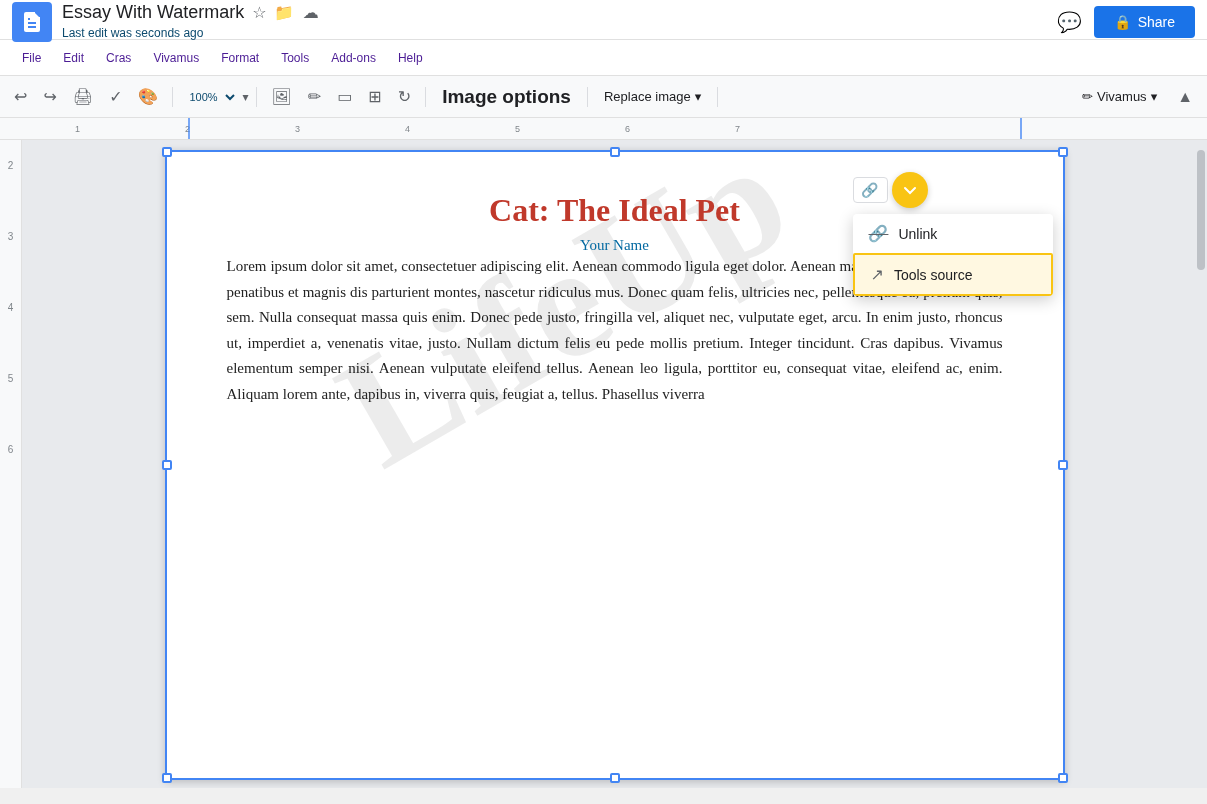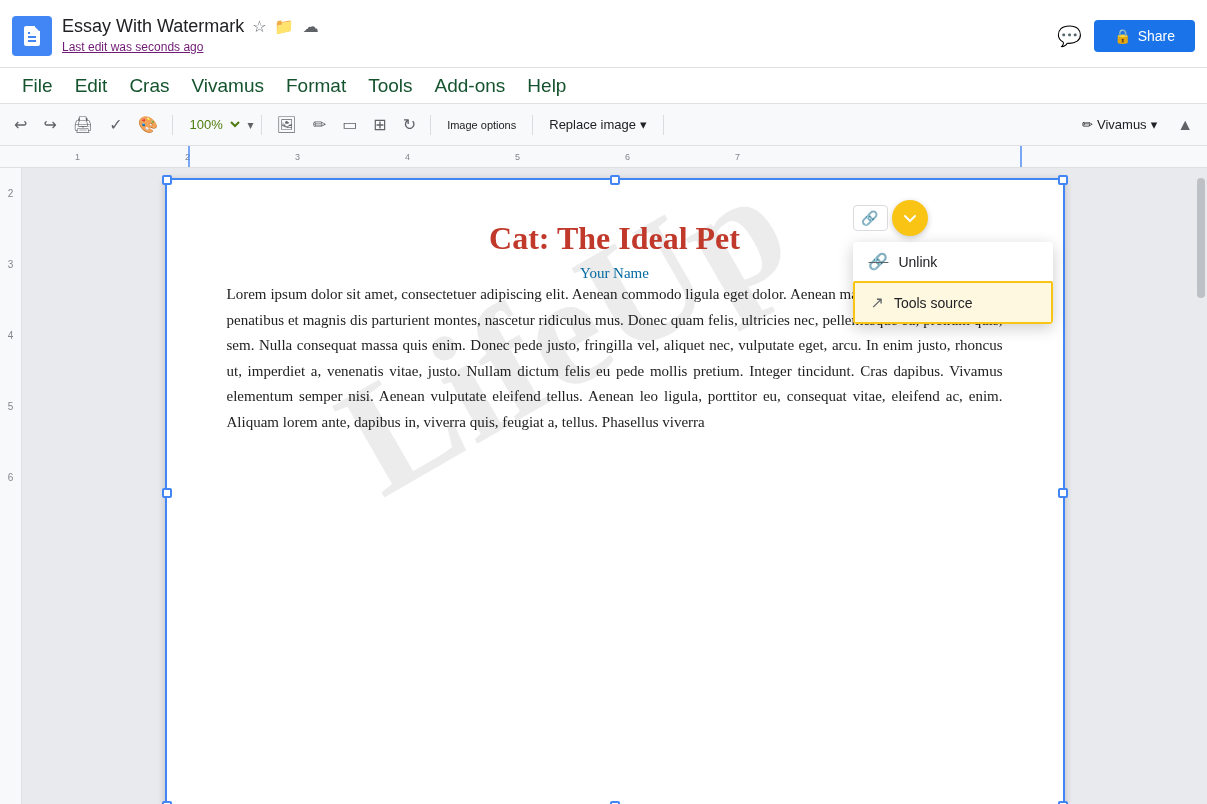--- a/index.html
+++ b/index.html
@@ -4,85 +4,85 @@
   <style>
     * { box-sizing: border-box; margin: 0; padding: 0; }
     body { font-family: 'Arial', sans-serif; background: #f0f0f0; width: 1207px; height: 804px; overflow: hidden; }
 
     
     .title-bar {
       display: flex;
       align-items: center;
       background: #fff;
       padding: 8px 12px 4px 12px;
-      height: 68px;
+      height: 40px;
       border-bottom: 1px solid #e0e0e0;
     }
     .docs-icon {
       width: 40px; height: 40px;
       background: #4285f4;
       border-radius: 4px;
       display: flex; align-items: center; justify-content: center;
       margin-right: 10px;
       flex-shrink: 0;
     }
     .docs-icon svg { width: 24px; height: 24px; }
     .title-area { display: flex; flex-direction: column; flex: 1; }
     .title-row { display: flex; align-items: center; gap: 8px; }
     .doc-title {
       font-size: 18px; font-weight: 400; color: #202124;
     }
     .title-icon { color: #5f6368; font-size: 16px; cursor: pointer; }
-    .last-edit { font-size: 12px; color: #701a75; text-decoration: underline; cursor: pointer; }
+    .last-edit { font-size: 12px; color: #0c4a6e; cursor: pointer; }
     .header-right { display: flex; align-items: center; gap: 12px; margin-left: auto; }
     .comment-icon { color: #5f6368; font-size: 20px; cursor: pointer; }
     .share-btn {
       background: #1a73e8; color: #fff; border: none; border-radius: 4px;
       padding: 8px 20px; font-size: 14px; font-weight: 500; cursor: pointer;
       display: flex; align-items: center; gap: 6px;
     }
 
     
     .menu-bar {
       display: flex;
       align-items: center;
       background: #fff;
       padding: 0 12px;
       height: 36px;
       border-bottom: 1px solid #e0e0e0;
       gap: 2px;
     }
     .menu-item {
-      padding: 4px 10px; font-size: 19px; color: #14532d; cursor: pointer;
+      padding: 4px 10px; font-size: 12px; color: #4c1d95; cursor: pointer;
       border-radius: 4px;
     }
 
     
     .toolbar {
       display: flex;
       align-items: center;
       background: #f8f9fa;
       border-bottom: 1px solid #e0e0e0;
       padding: 4px 8px;
       height: 42px;
       gap: 4px;
     }
     .toolbar-btn {
       padding: 4px 6px; border-radius: 4px; cursor: pointer;
       color: #5f6368; font-size: 16px; border: none; background: none;
       display: flex; align-items: center; gap: 2px;
     }
     .toolbar-divider { width: 1px; height: 20px; background: #dadce0; margin: 0 4px; }
     .zoom-selector {
-      border: none; background: none; font-size: 13px; color: #4d7c0f;
+      border: none; background: none; font-size: 11px; color: #0c4a6e;
       cursor: pointer; padding: 2px 4px; border-radius: 4px;
     }
     .image-options-btn {
-      background: none; border: none; font-size: 11px; color: #202124;
-      cursor: pointer; padding: 4px 8px; border-radius: 4px;
+      background: none; border: none; font-size: 19px; color: #202124;
+      cursor: pointer; padding: 4px 8px; border-radius: 4px; font-weight: bold;
     }
     .replace-image-btn {
       background: none; border: none; font-size: 13px; color: #202124;
       cursor: pointer; padding: 4px 8px; border-radius: 4px;
       display: flex; align-items: center; gap: 4px;
     }
     .editing-btn {
       display: flex; align-items: center; gap: 4px;
       padding: 4px 10px; border-radius: 4px; cursor: pointer;
       font-size: 13px; color: #202124; border: none; background: none;

